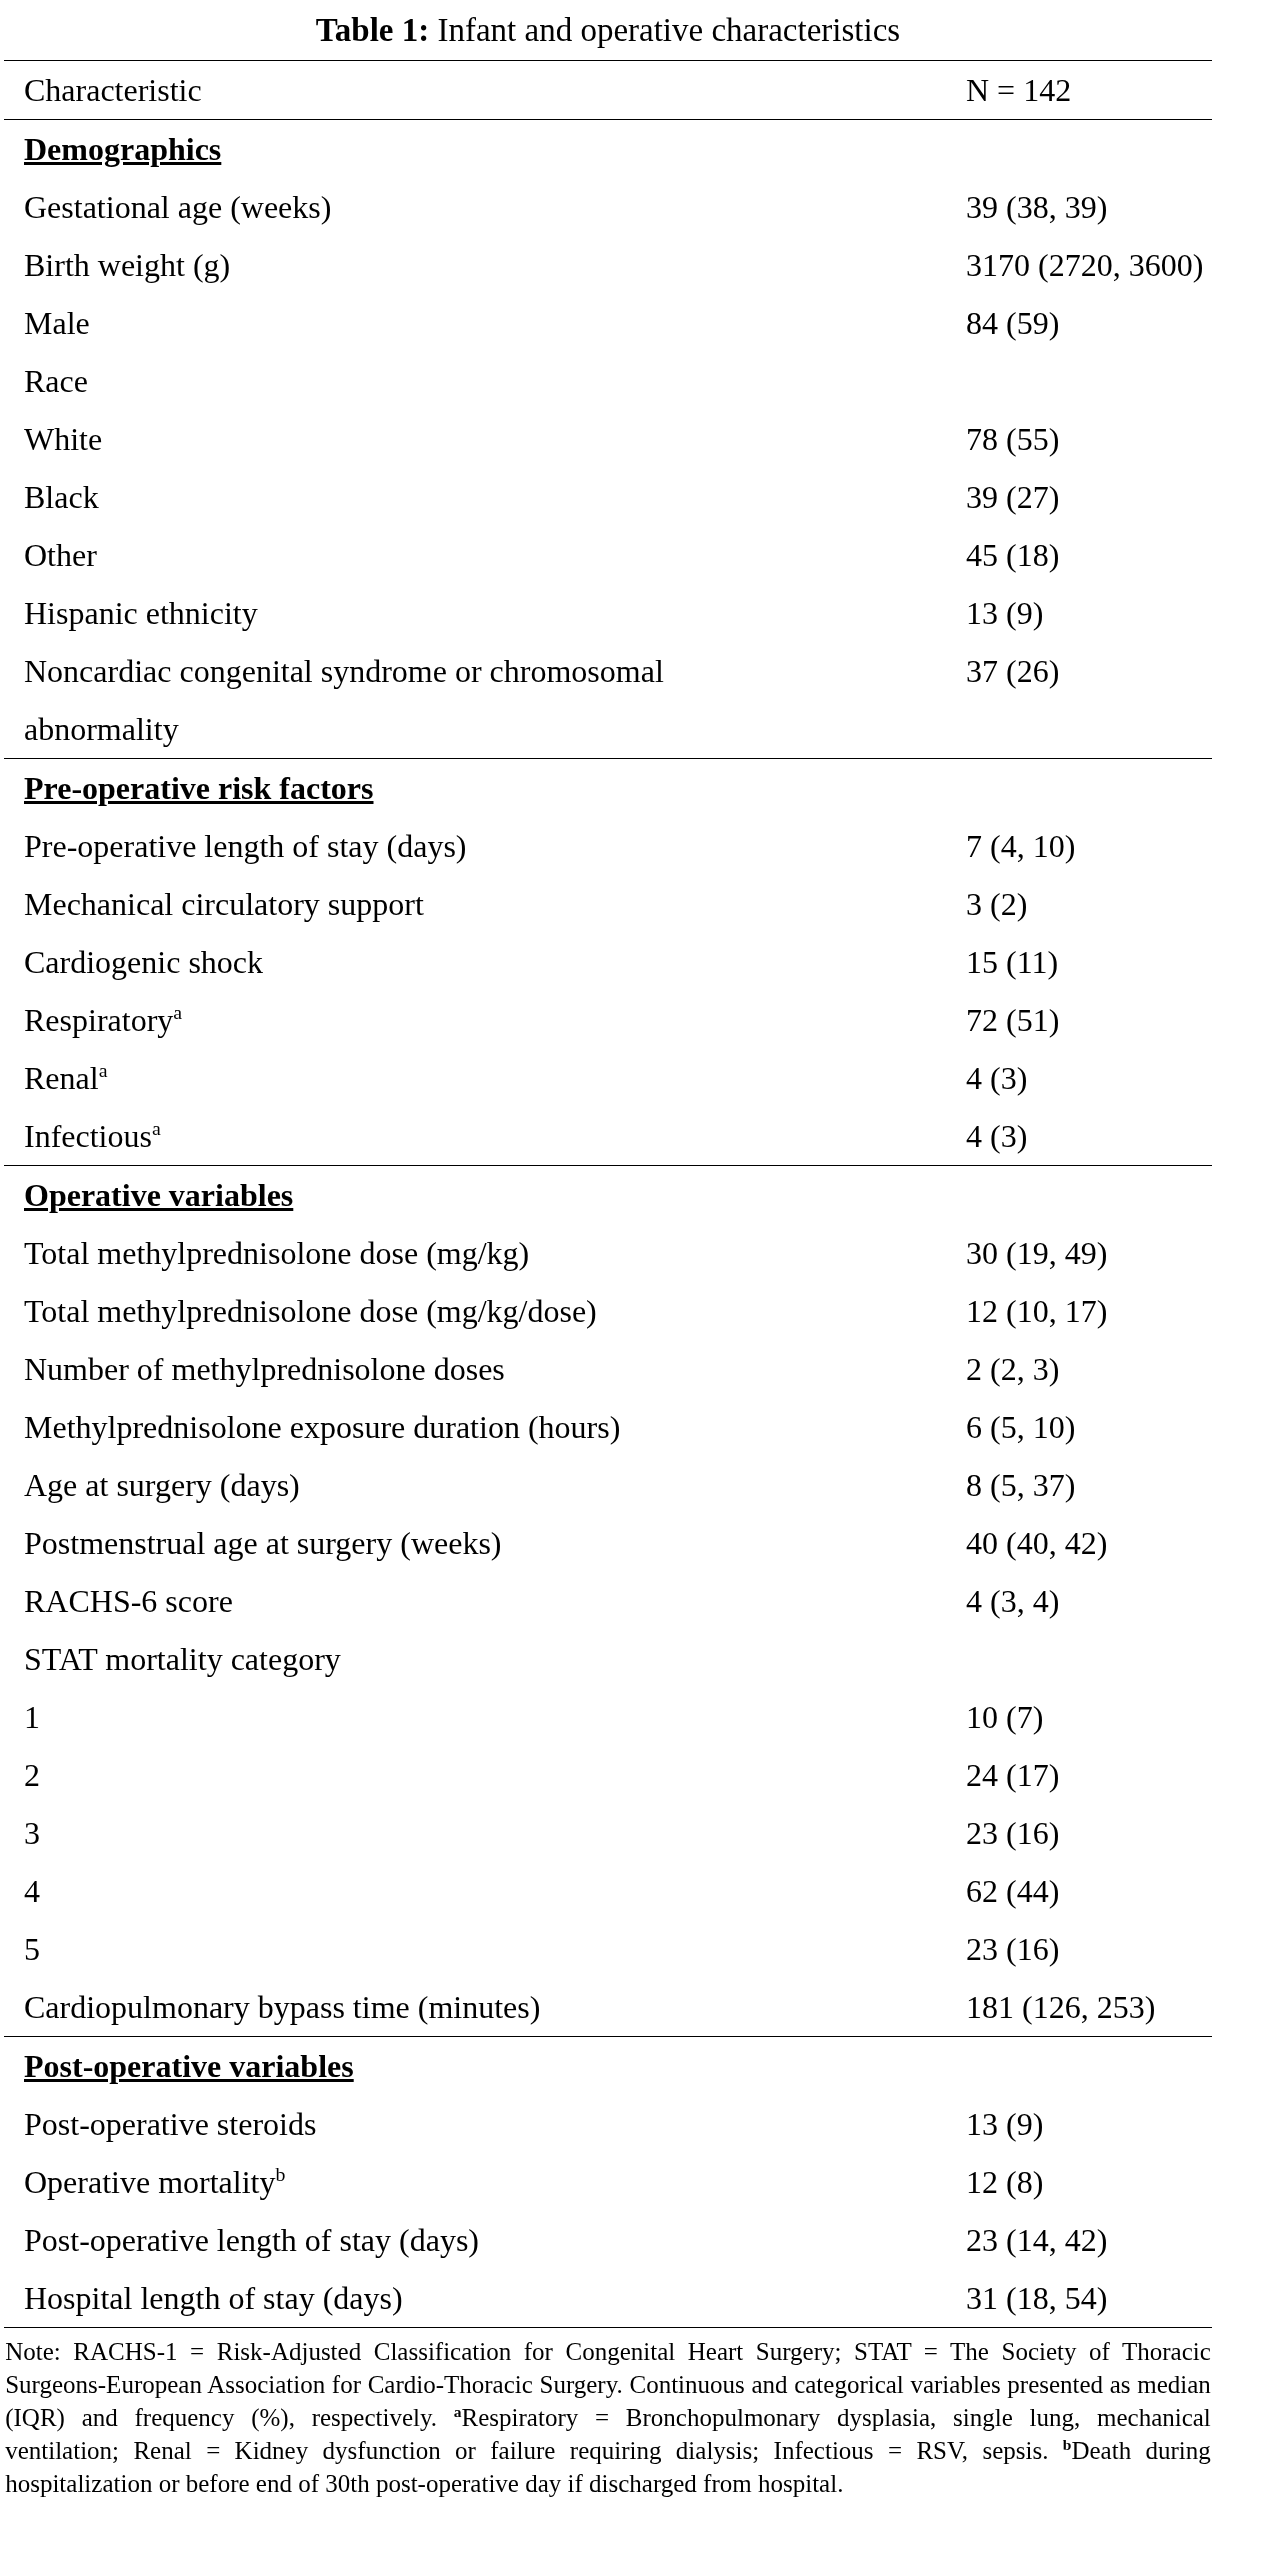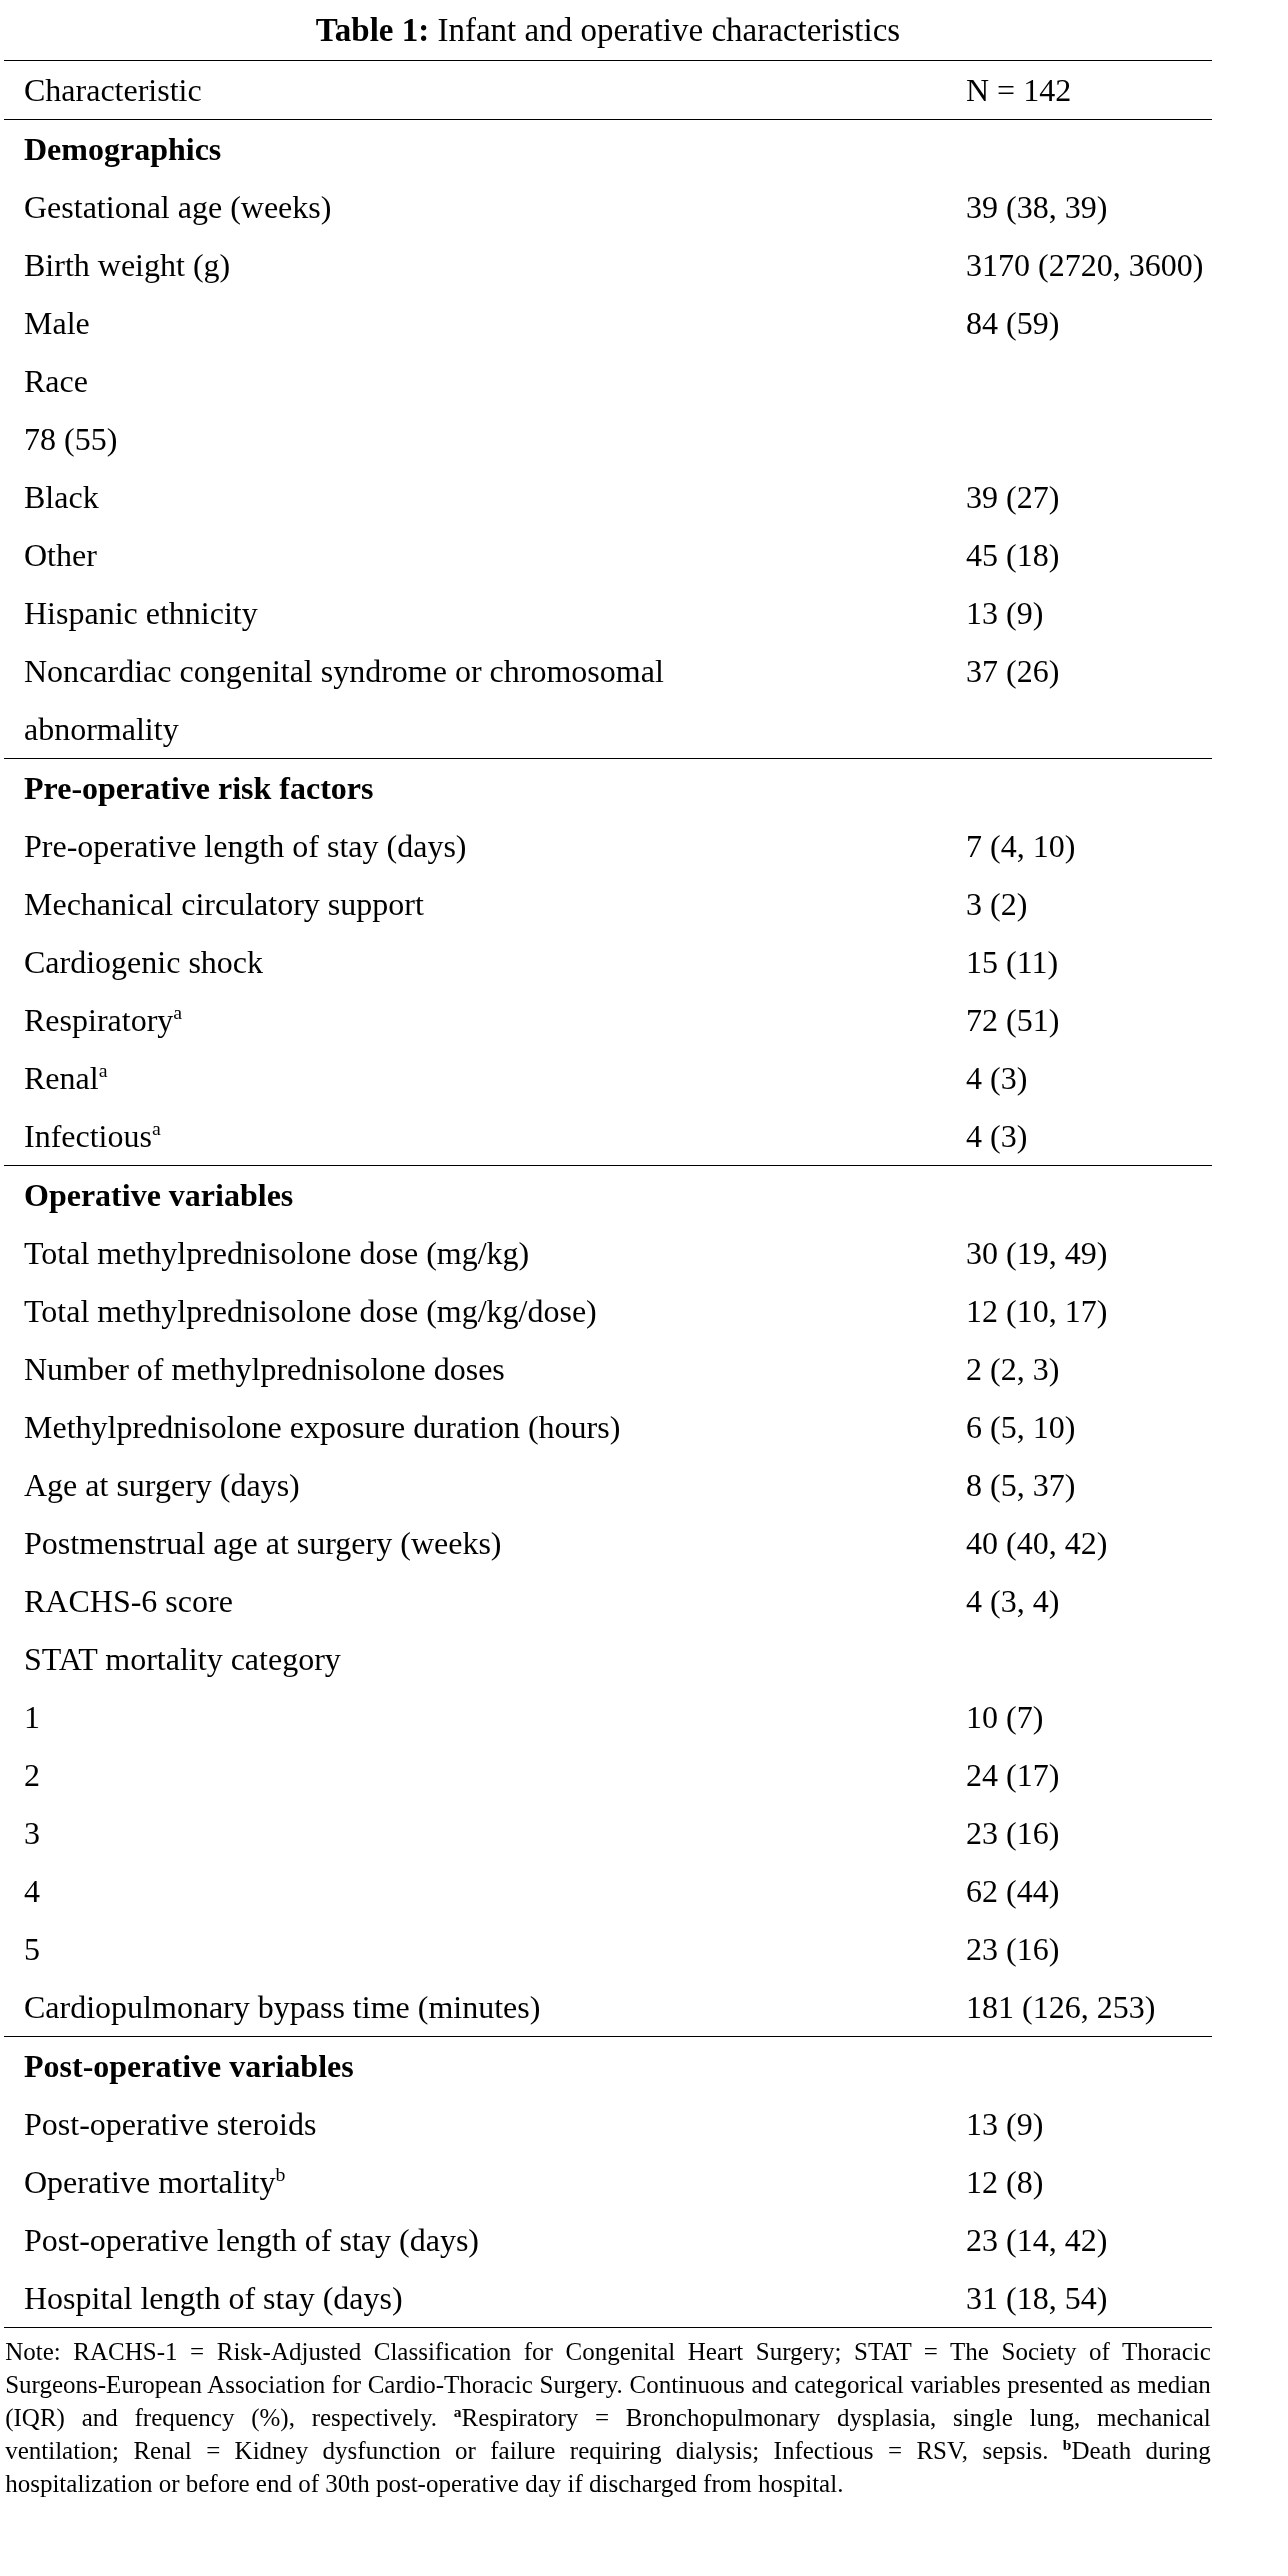--- a/index.html
+++ b/index.html
@@ -30,21 +30,21 @@
     padding-right: 9px;
     font-size: 32px;
     line-height: 58px;
   }
   .label {
     flex: 0 0 942px;
     box-sizing: border-box;
     padding-right: 204px; 
   }
   .value { flex: 1; white-space: nowrap; }
-  .section-title { font-weight: bold; }
+  .section-title { font-weight: bold; text-decoration: underline; }
   sup {
     font-size: 0.62em;
     line-height: 0;
     vertical-align: super;
   }
   .footnote {
     font-size: 25px;
     line-height: 33px;
     text-align: justify;
     padding: 7px 5.2px 3.5px 5.2px;
@@ -83,20 +83,21 @@
       </div>
       <div class="row">
         <span class="label">Male</span>
         <span class="value">84 (59)</span>
       </div>
       <div class="row">
         <span class="label">Race</span>
         <span class="value"></span>
       </div>
       <div class="row">
+        <span class="label">White</span>
         <span class="value">78 (55)</span>
       </div>
       <div class="row">
         <span class="label">Black</span>
         <span class="value">39 (27)</span>
       </div>
       <div class="row">
         <span class="label">Other</span>
         <span class="value">45 (18)</span>
       </div>

